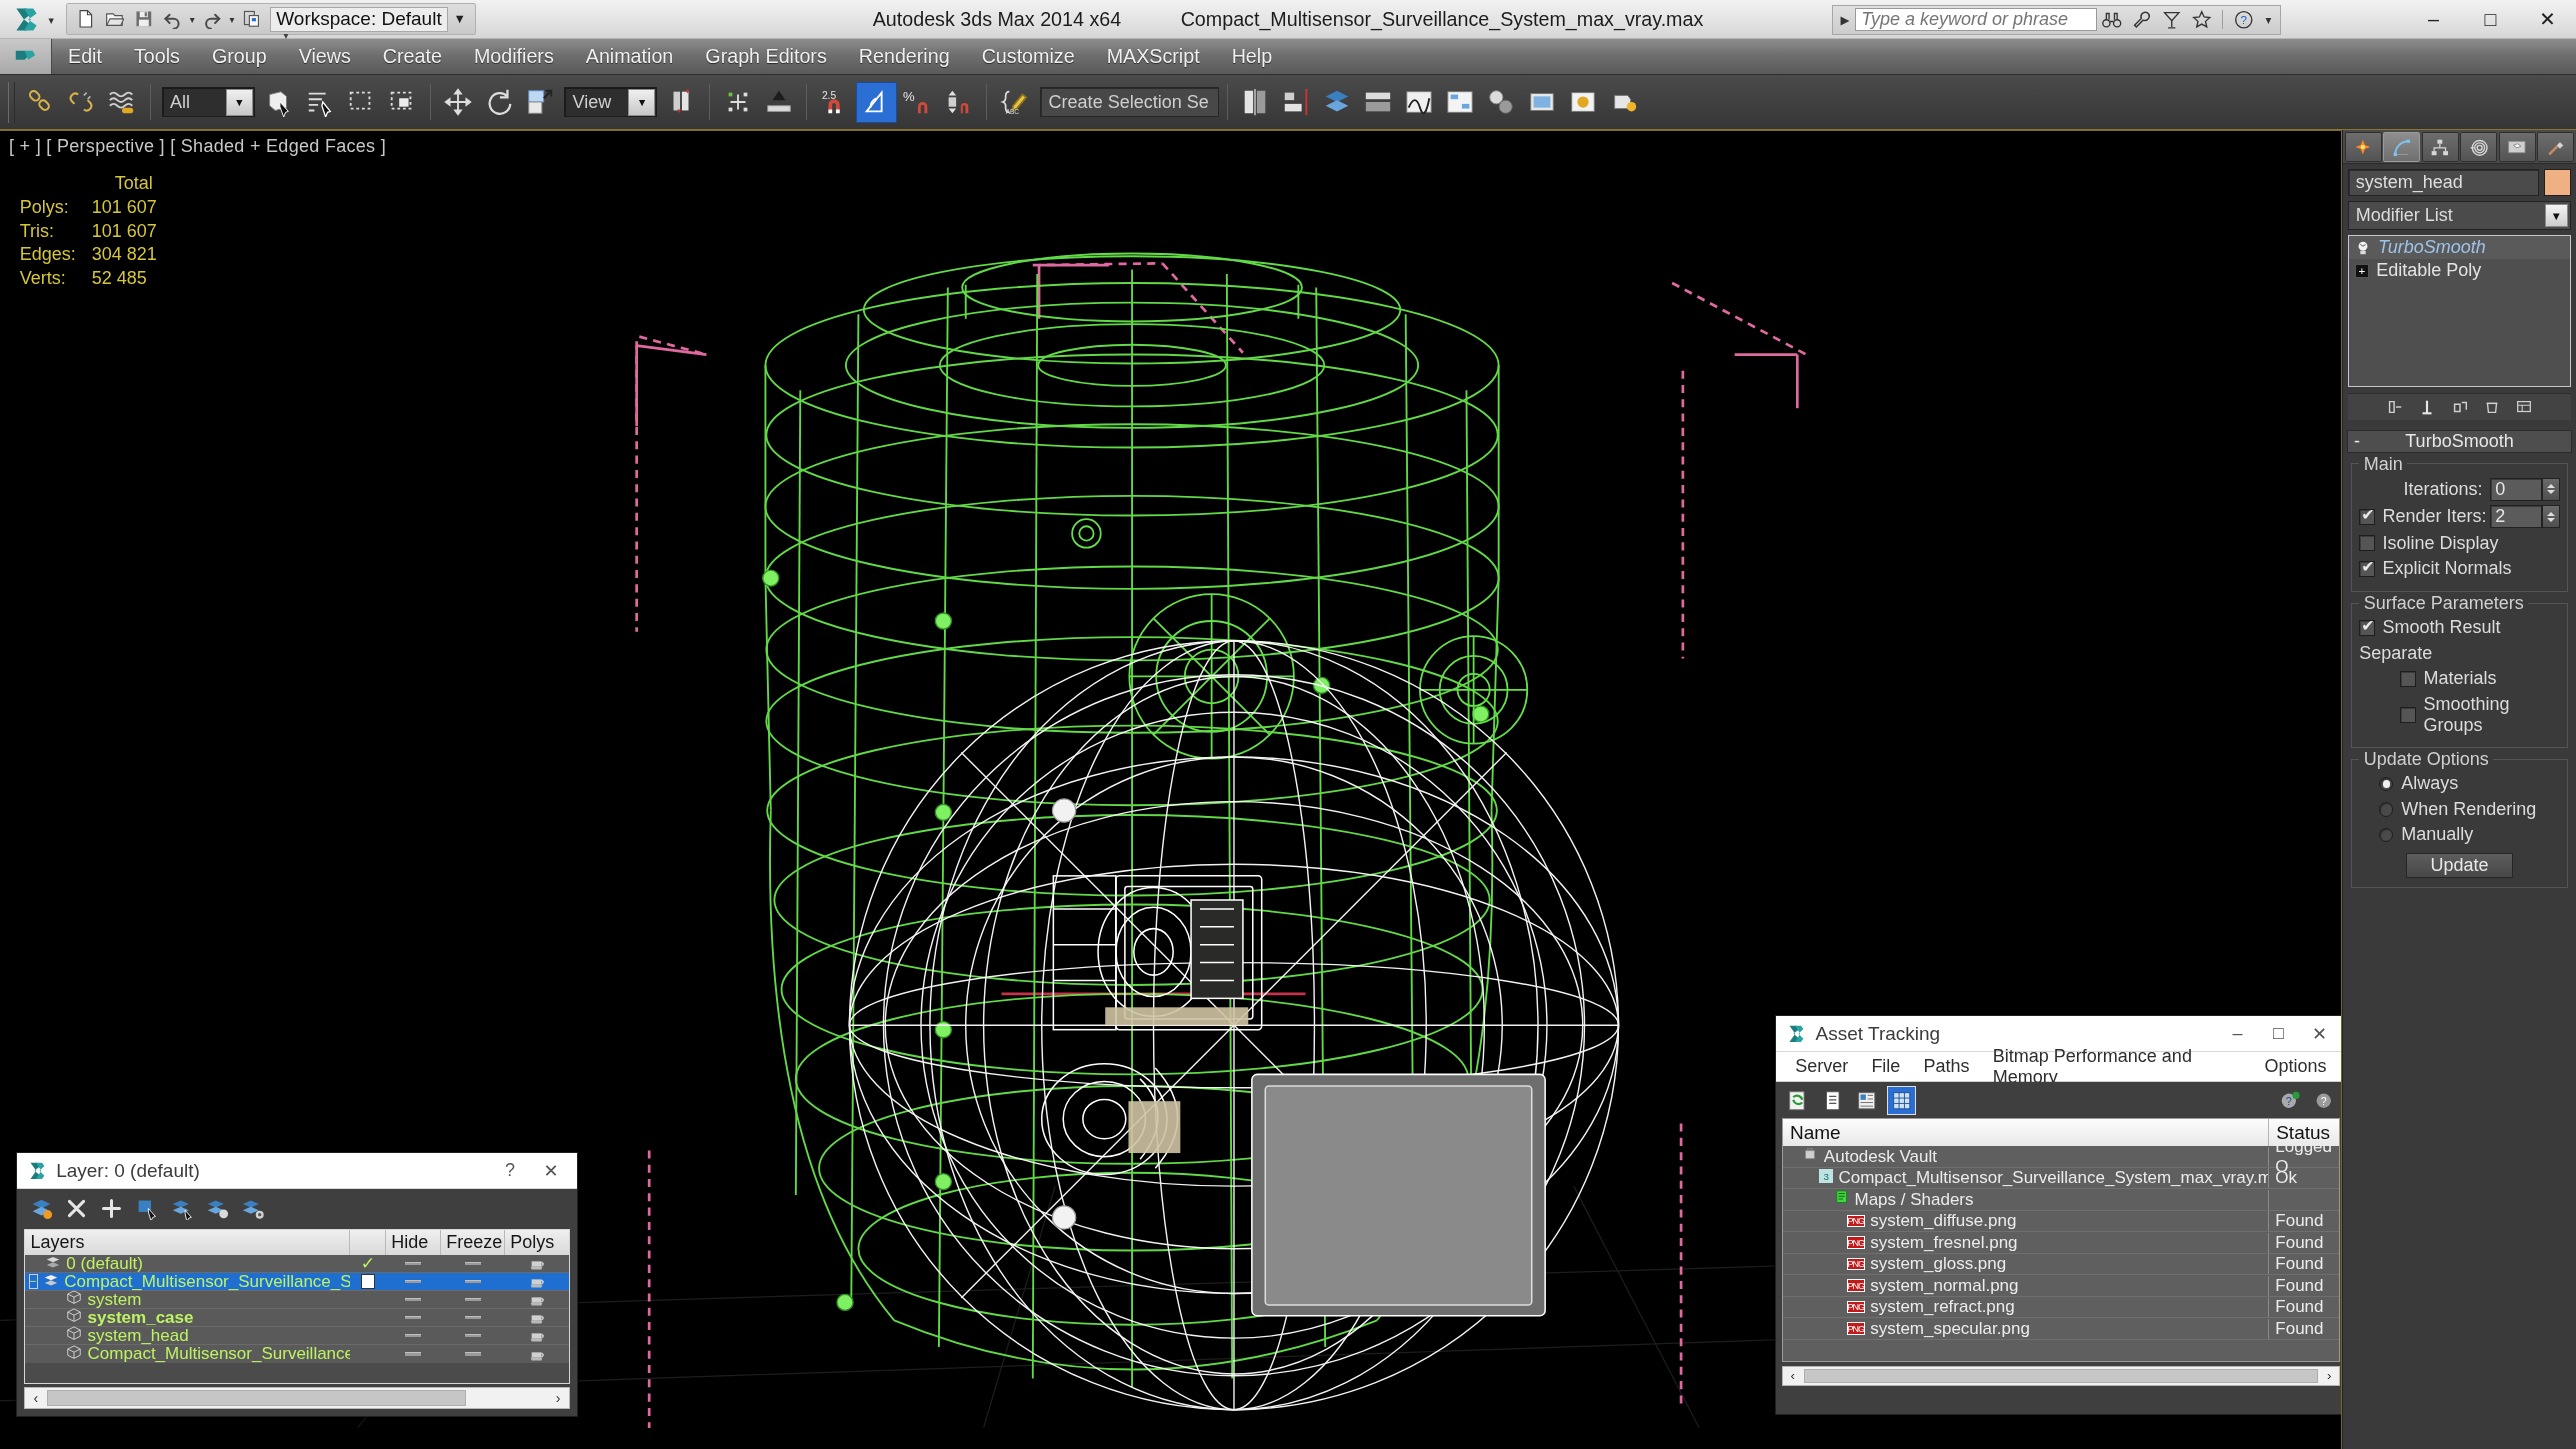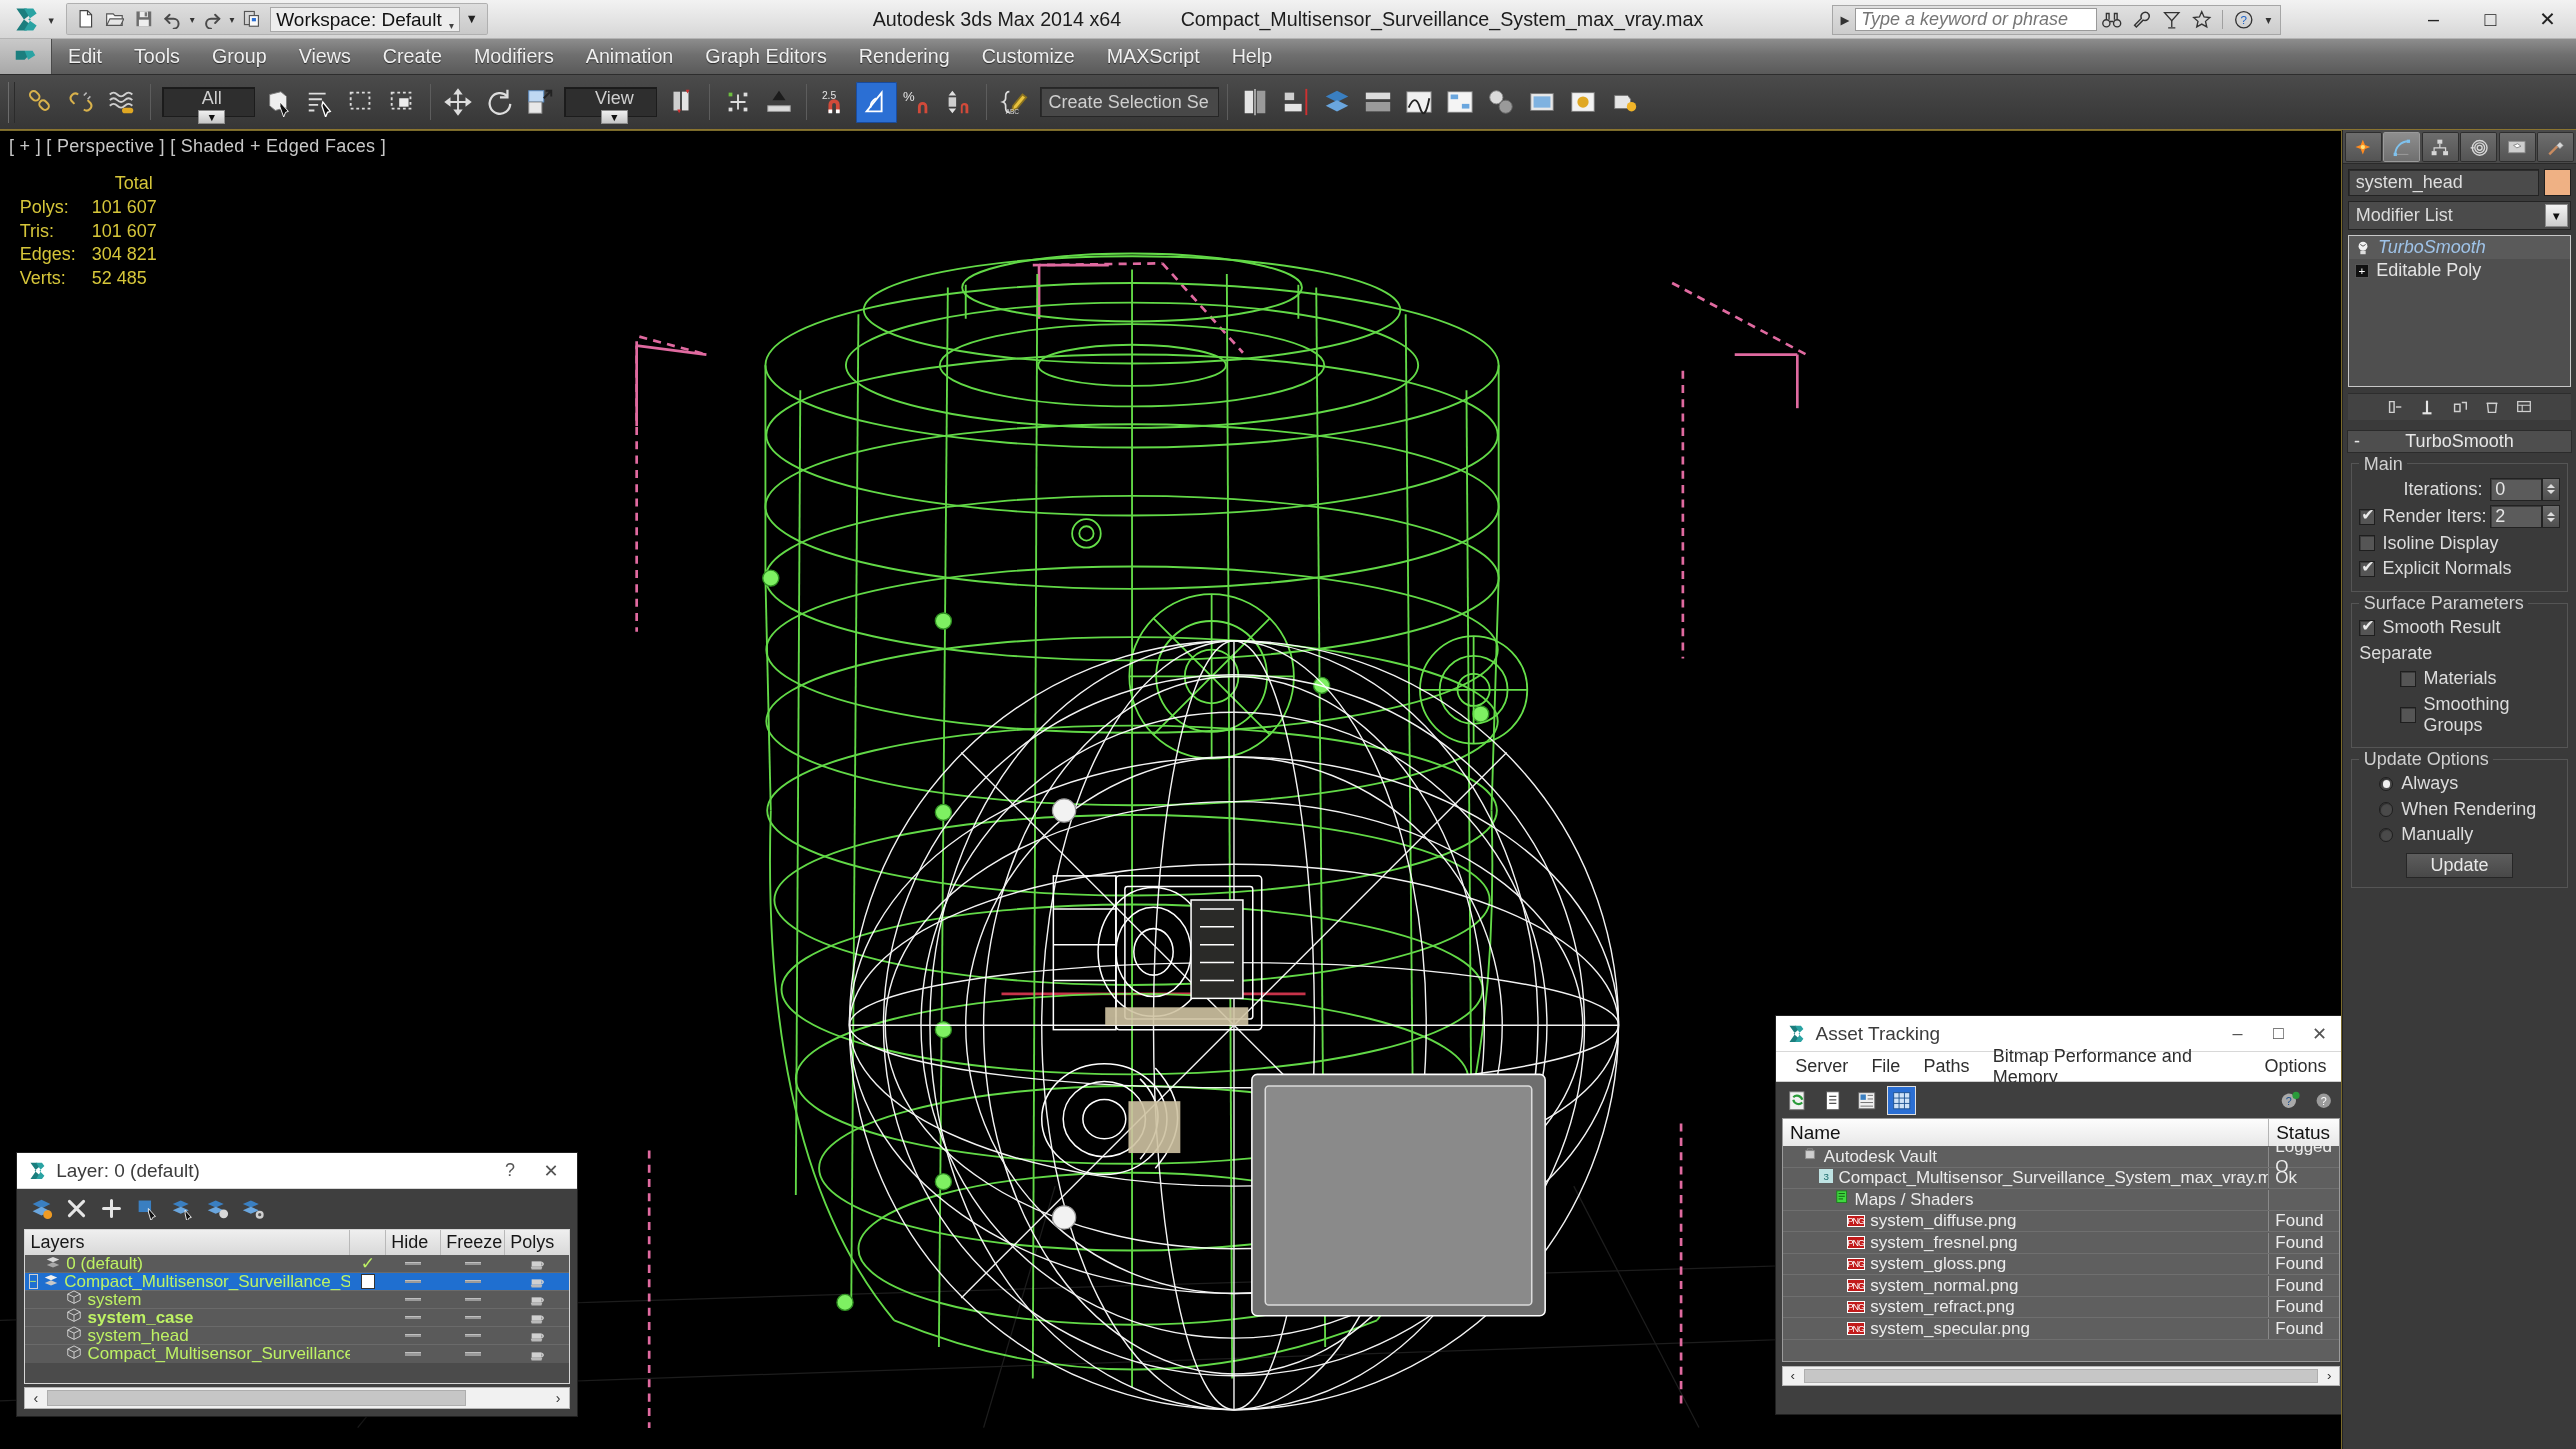--- a/index.html
+++ b/index.html
@@ -23,21 +23,21 @@
   .qat {
     display:flex; align-items:center; height:32px; margin-left:5.4px;
     background:linear-gradient(to bottom,#dedede,#c9c9c9); border:0.9px solid #b0b0b0; border-radius:1.8px;
     padding:0 3.6px;
   }
   .qat .qicon { width:29px; height:27px; display:flex; align-items:center; justify-content:center; }
   .qat .qicon svg { width:19.7px; height:19.7px; }
   .qat .caret { width:10.7px; height:27px; display:flex; align-items:center; justify-content:center; font-size:9.8px; color:#333; }
   .wsbox {
     height:25px; min-width:161px; background:#ededed; border:0.9px solid #a8a8a8;
-    display:flex; align-items:flex-end; padding:0 5.4px; margin-left:3.6px; color:#111; font-size:19px;
+    display:flex; align-items:flex-start; padding:0 5.4px; margin-left:3.6px; color:#111; font-size:19px;flex-direction:column;
   }
   .wsbox .lbl { flex:1; white-space:nowrap; }
   .wsbox .dd { font-size:9.8px; color:#444; margin-left:7.2px; }
   .qat .bigcaret { width:23px; height:27px; display:flex; align-items:center; justify-content:center; font-size:12.5px; color:#222; }
   .title-center { position:absolute; left:0; right:0; text-align:center; color:#1c1c1c; font-size:19.7px; pointer-events:none; }
   .title-center span { margin:0 27px; }
   .searchwrap {
     position:absolute; right:295px; top:4.5px; height:30px; display:flex; align-items:center;
     background:linear-gradient(to bottom,#e0e0e0,#cccccc); border:0.9px solid #a6a6a6; padding:0 1.8px;
   }
@@ -74,21 +74,20 @@
   }
   .tb-grip { width:7.2px; height:41px; margin:0 4.5px; border-left:1.8px solid #6c6c6c; border-right:1.8px solid #2b2b2b; }
   .tb-btn { width:41px; height:41px; display:flex; align-items:center; justify-content:center; border-radius:1.8px; }
   .tb-btn.on { background:#2b6fd4; box-shadow:inset 0 0 0 0.9px #1a4a99; }
   .tb-btn svg { width:30px; height:30px; }
   .tb-sep { width:0.9px; height:36px; background:#2a2a2a; border-right:0.9px solid #5d5d5d; margin:0 7.2px; }
   .tb-combo {
     height:30px; min-width:93px; background:#2e2e2e; border:0.9px solid #1c1c1c;
     display:flex; align-items:center; color:#cfcfcf; font-size:18px; padding-left:7.2px; margin:0 3.6px;
     box-shadow:inset 0.9px 0.9px 0 #1a1a1a;
-    flex-direction:column;
   }
   .tb-combo .txt { flex:1; }
   .tb-combo .ddbtn { width:27px; height:27px; margin:0.9px; background:linear-gradient(to bottom,#f0f0f0,#c7c7c7);
     border:0.9px solid #8d8d8d; display:flex; align-items:center; justify-content:center; font-size:10.7px; color:#111; }
   .tb-field {
     height:30px; width:179px; background:#484848; border:0.9px solid #262626; box-shadow:inset 0.9px 0.9px 0 #2a2a2a;
     display:flex; align-items:center; color:#cfcfcf; font-size:18px; padding-left:7.2px; margin-left:5.4px; overflow:hidden; white-space:nowrap;
   }
 
   

